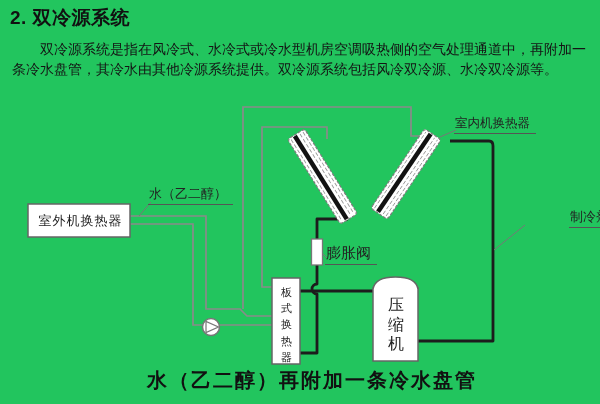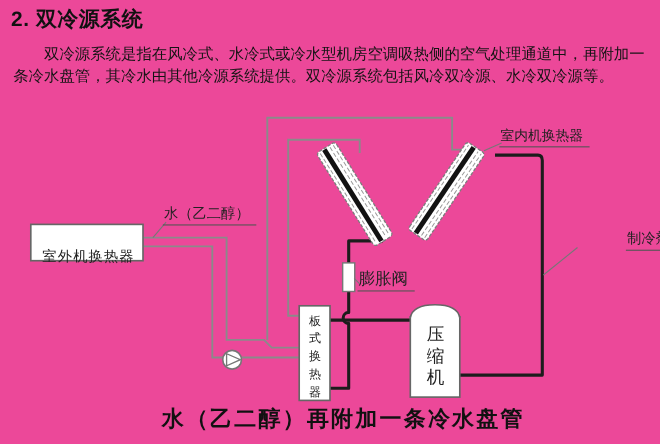--- a/index.html
+++ b/index.html
@@ -1,17 +1,17 @@
 <!DOCTYPE html>
 <html><head>
 <meta charset="utf-8">
 <style>
   html,body{margin:0;padding:0;background:#e8e8e8;}
   #page{
-    position:relative;width:600px;height:404px;background:#ec4899;
+    position:relative;width:600px;height:404px;background:#22c55e;
     font-family:"Liberation Sans","DejaVu Sans",sans-serif;color:#1a1a1a;
     overflow:hidden;
   }
   .doc-title{
     position:absolute;left:10px;top:5px;font-size:19px;font-weight:600;
     letter-spacing:0.5px;color:#111;
   }
   .doc-body{
     position:absolute;left:12px;top:39px;width:578px;
     font-size:14px;line-height:20px;text-indent:2em;color:#141414;margin:0;
@@ -20,21 +20,21 @@
   svg{position:absolute;left:0;top:0;}
   .lbl{position:absolute;white-space:nowrap;color:#222;}
   .lbl.u{border-bottom:1.2px solid #555;padding:0 6px 1px 1px;}
   .lbl-water{left:148px;top:185px;font-size:13px;}
   .lbl-indoor{left:454px;top:115px;font-size:12.5px;}
   .lbl-refrig{left:524px;top:208px;font-size:13px;margin-left:45px;}
   .lbl-valve{left:325px;top:244px;font-size:15px;}
   .box-outdoor-text{
     position:absolute;left:28px;top:204px;width:105px;height:33px;
     display:flex;align-items:center;justify-content:center;
-    font-size:13px;letter-spacing:1px;color:#222;margin-top:12px;
+    font-size:13px;letter-spacing:1px;color:#222;
   }
   .vtext{position:absolute;word-break:break-all;line-break:anywhere;color:#222;text-align:center;}
   .vtext-plate{left:279px;top:284px;width:15px;font-size:11px;line-height:16.2px;}
   .vtext-comp{left:388px;top:295px;width:15px;font-size:16px;line-height:19.5px;}
   .caption{
     position:absolute;left:0;top:367px;width:600px;text-align:center;
     font-size:20px;font-weight:bold;letter-spacing:2px;color:#111;
     padding-left:24px;box-sizing:border-box;
   }
 </style>

